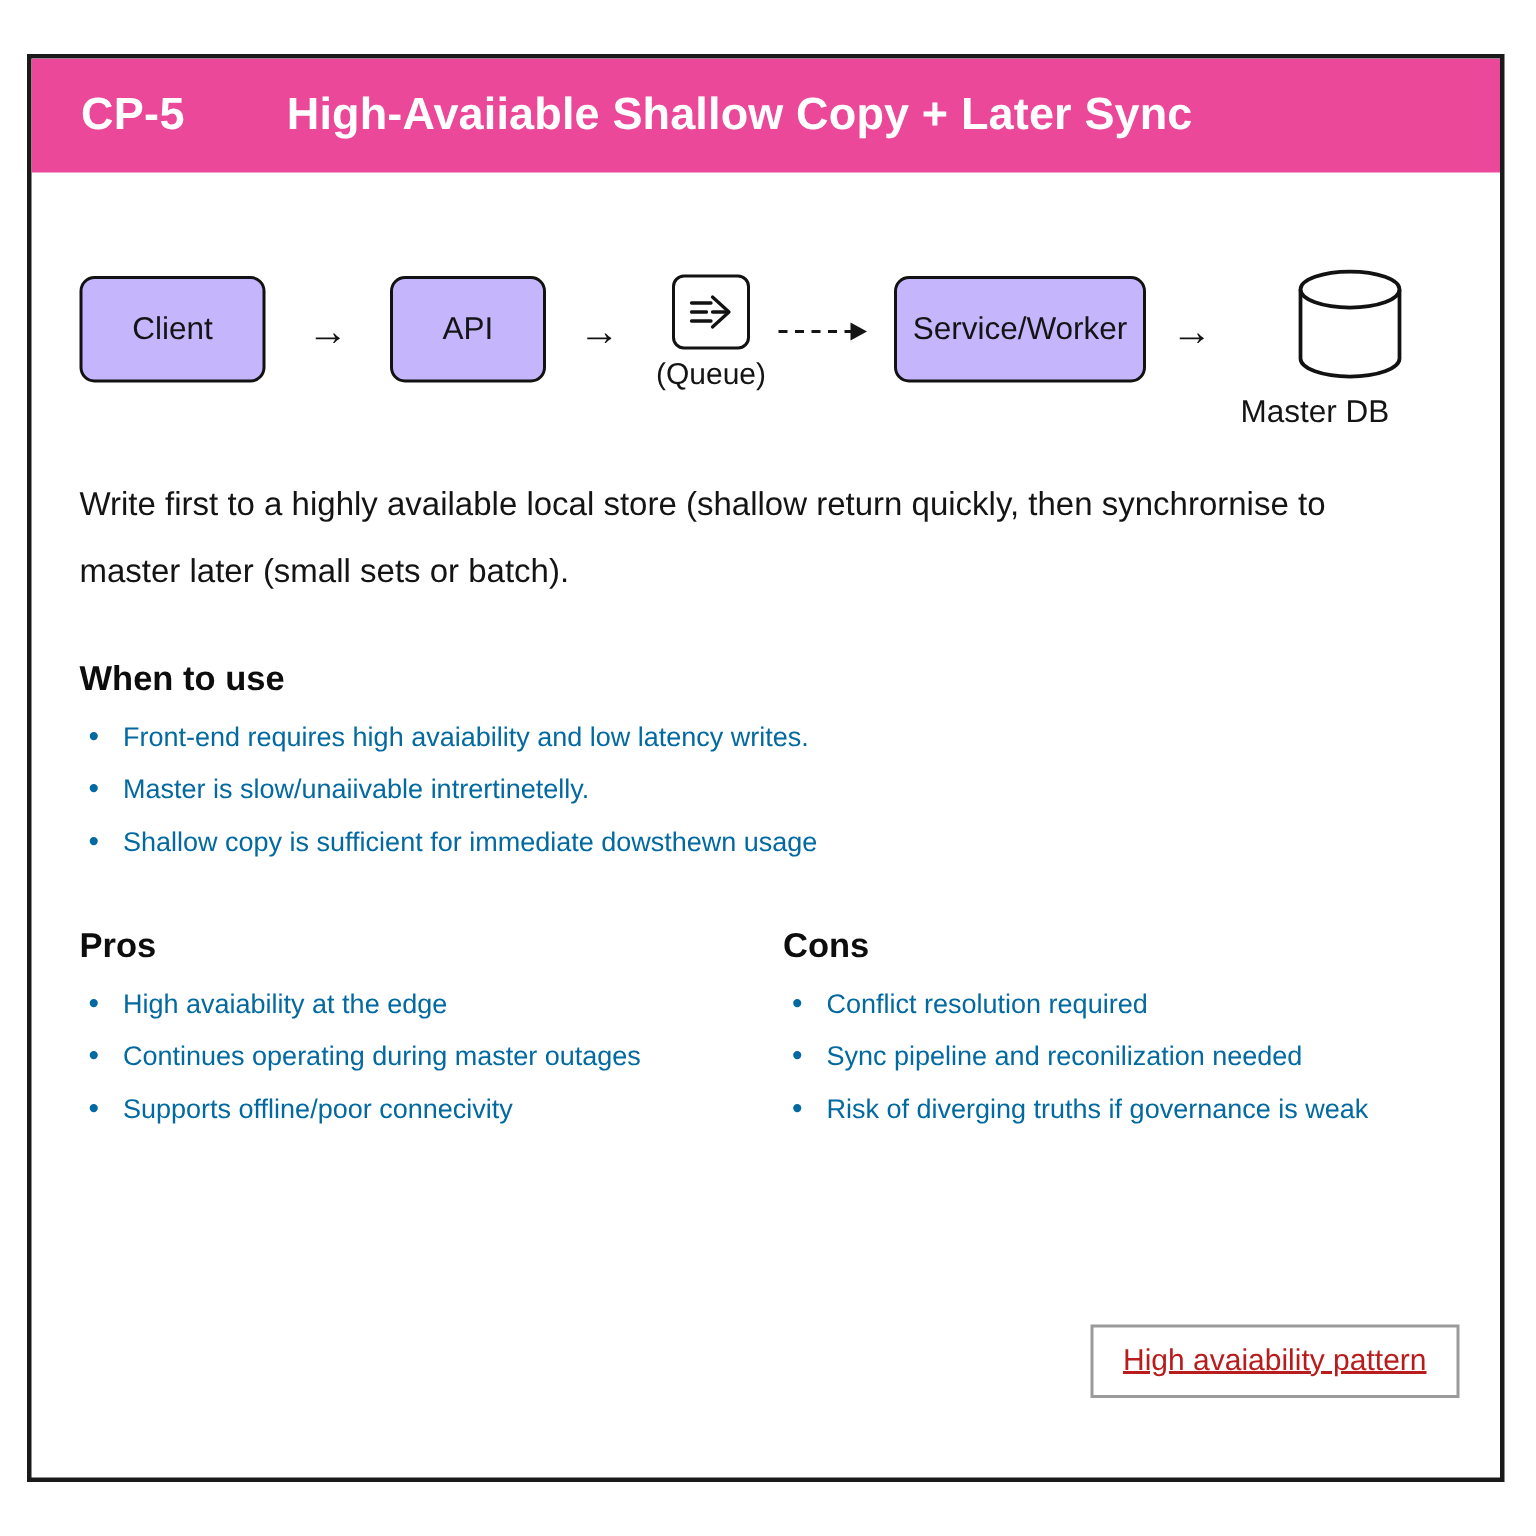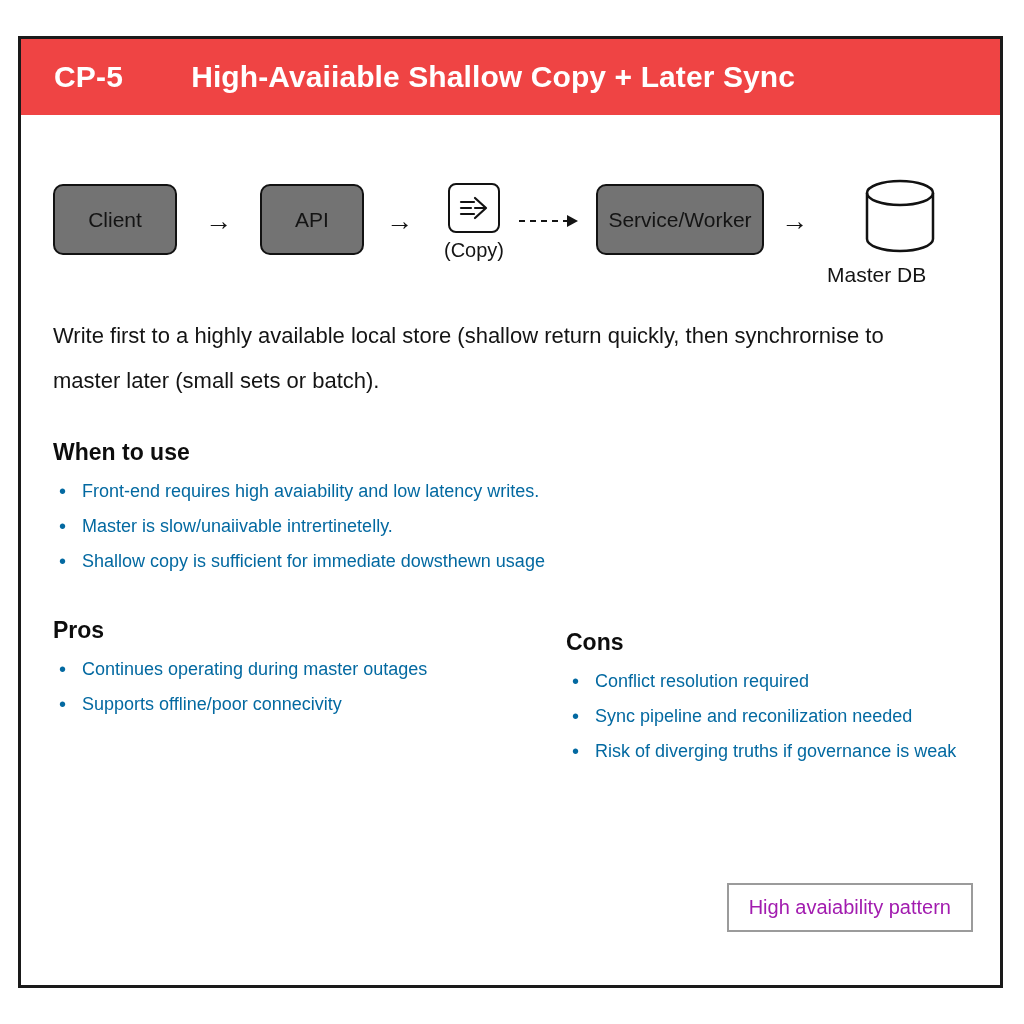--- a/index.html
+++ b/index.html
@@ -23,21 +23,21 @@
     height: 952px;
     box-sizing: border-box;
     border: 3px solid #1a1a1a;
     background: #ffffff;
     overflow: hidden;
   }
 
   
   #header {
     height: 76px;
-    background: #ef4444;
+    background: #ec4899;
     display: flex;
     align-items: center;
     box-sizing: border-box;
     padding-left: 33px;
   }
   #header .code {
     color: #ffffff;
     font-size: 30px;
     font-weight: bold;
     letter-spacing: 0.2px;
@@ -53,21 +53,21 @@
   
   #diagram {
     position: relative;
     height: 192px;
   }
   .node {
     position: absolute;
     box-sizing: border-box;
     border: 2.5px solid #121212;
     border-radius: 10px;
-    background: #737373;
+    background: #c4b5fd;
     display: flex;
     align-items: center;
     justify-content: center;
     color: #141414;
     font-size: 21px;
   }
   #node-client  { left: 32px;  top: 69px; width: 124px; height: 71px; }
   #node-api     { left: 239px; top: 69px; width: 104px; height: 71px; align-items: center; }
   #node-service { left: 575px; top: 69px; width: 168px; height: 71px; }
 
@@ -185,34 +185,35 @@
     font-size: 20px;
   }
 
   
   #proscons {
     position: relative;
     margin-top: 38px;
     height: 170px;
   }
   #pros-col { position: absolute; left: 0px; top: 0; }
-  #cons-col { position: absolute; left: 469px; top: 12px; margin-left: 44px; }
+  #cons-col { position: absolute; left: 469px; top: 0; }
   #proscons h2.sec { margin: 0 0 8px 0; }
 
   
   #badge {
     position: absolute;
     right: 27px;
     bottom: 53px;
     border: 2px solid #9b9b9b;
     background: #ffffff;
     padding: 11px 20px;
     font-size: 20px;
-    color: #a21caf;
+    color: #b91c1c;
     white-space: nowrap;
+    text-decoration: underline;
   }
 </style>
 </head>
 <body>
 
 <div id="card">
 
   <div id="header">
     <span class="code">CP-5</span>
     <span class="title">High-Avaiiable Shallow Copy + Later Sync</span>
@@ -237,21 +238,21 @@
         <svg width="34" height="28" viewBox="0 0 34 28" aria-hidden="true">
           <g fill="none" stroke="#121212" stroke-width="2.2" stroke-linecap="round" stroke-linejoin="round">
             <line x1="4" y1="8" x2="17" y2="8"></line>
             <line x1="4" y1="14" x2="14" y2="14"></line>
             <line x1="4" y1="20" x2="17" y2="20"></line>
             <polyline points="18,4 29,14 18,24"></polyline>
             <line x1="18" y1="14" x2="28" y2="14"></line>
           </g>
         </svg>
       </div>
-      <div id="queue-label">(Copy)</div>
+      <div id="queue-label">(Queue)</div>
     </div>
 
     <div id="arrow-dashed">
       <div class="dline"></div>
       <div class="dhead"></div>
     </div>
 
     <div class="node" id="node-service">
       <span>Service/Worker</span>
     </div>
@@ -277,20 +278,21 @@
     <ul class="blist">
       <li>Front-end requires high avaiability and low latency writes.</li>
       <li>Master is slow/unaiivable intrertinetelly.</li>
       <li>Shallow copy is sufficient for immediate dowsthewn usage</li>
     </ul>
 
     <div id="proscons">
       <div id="pros-col">
         <h2 class="sec">Pros</h2>
         <ul class="blist">
+          <li>High avaiability at the edge</li>
           <li>Continues operating during master outages</li>
           <li>Supports offline/poor connecivity</li>
         </ul>
       </div>
       <div id="cons-col">
         <h2 class="sec">Cons</h2>
         <ul class="blist">
           <li>Conflict resolution required</li>
           <li>Sync pipeline and reconilization needed</li>
           <li>Risk of diverging truths if governance is weak</li>

